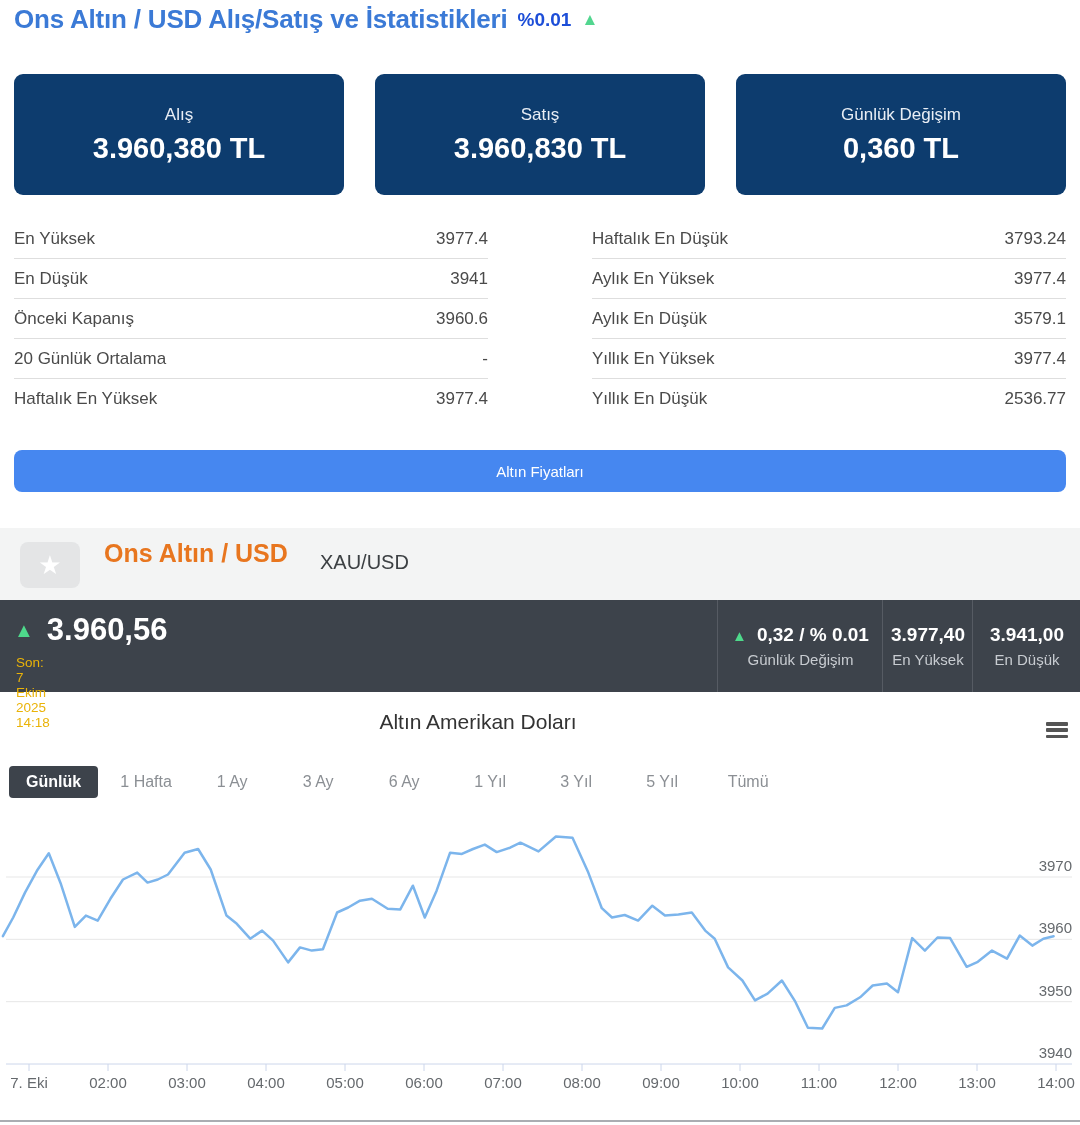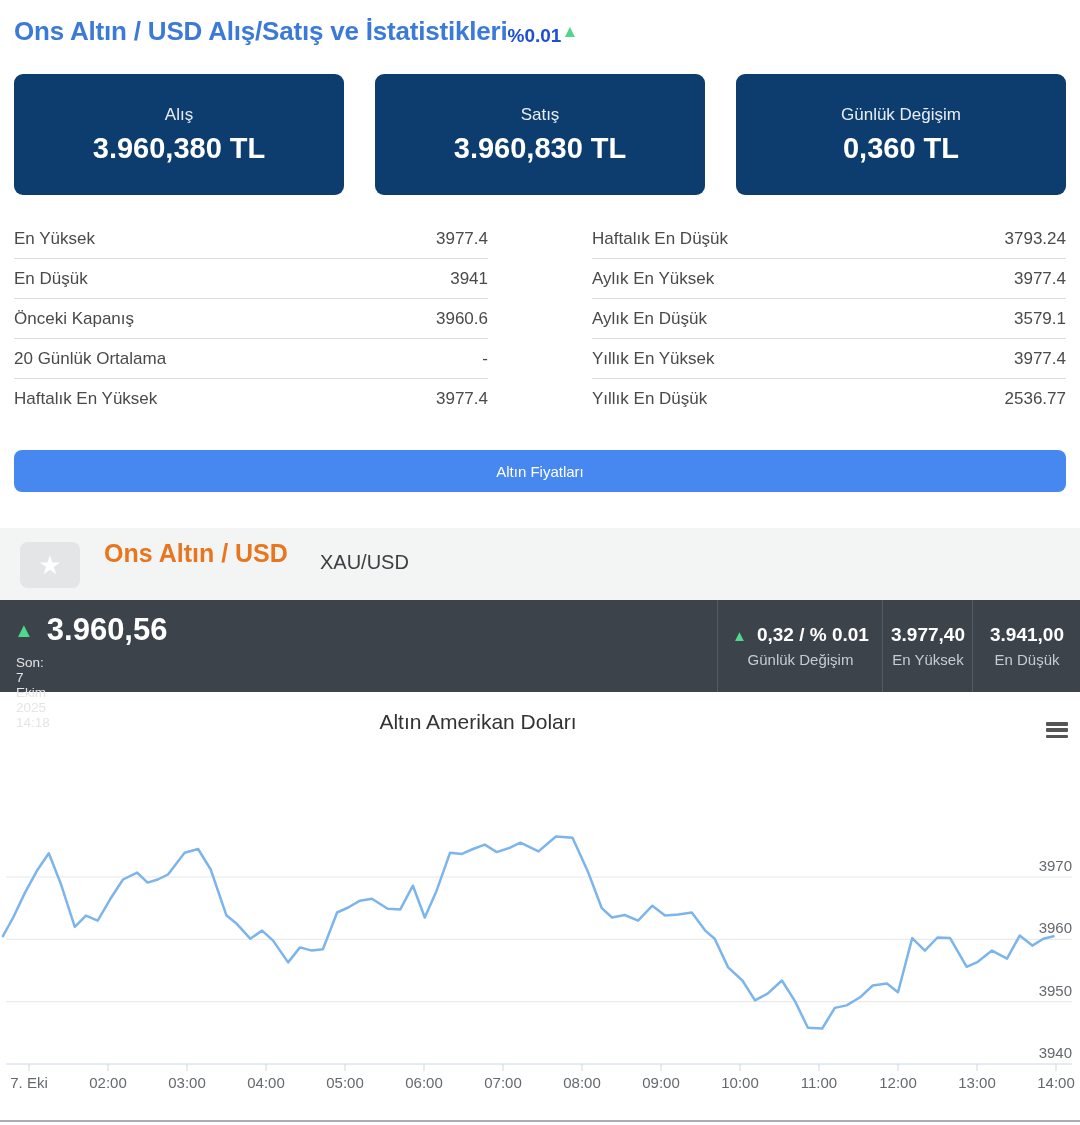--- a/index.html
+++ b/index.html
@@ -1,20 +1,20 @@
 <!DOCTYPE html>
 <html lang="tr"><head>
 <meta charset="utf-8">
 <style>
   html,body{margin:0;padding:0;background:#fff;}
   #page{position:relative;width:1080px;height:1125px;background:#fff;overflow:hidden;
         font-family:"Liberation Sans","DejaVu Sans",sans-serif;}
 
   
-  .hdr{position:absolute;top:16px;left:14px;display:flex;align-items:flex-end;}
+  .hdr{position:absolute;top:4px;left:14px;display:flex;align-items:center;gap:10px;}
   .hdr-title{font-size:26px;font-weight:bold;color:#3b7ad6;letter-spacing:-0.2px;}
   .hdr-pct{font-size:19px;font-weight:bold;color:#1d4ed8;}
   .hdr-arrow{font-size:17px;color:#52d68f;align-self:center;}
 
   
   .cards{position:absolute;top:74px;left:14px;width:1052px;display:flex;gap:31px;}
   .card{flex:1;height:121px;background:#0d3c6e;border-radius:9px;display:flex;flex-direction:column;
         align-items:center;justify-content:center;}
   .card-label{font-size:17px;color:#e9eef5;margin-bottom:7px;}
   .card-value{font-size:29px;font-weight:bold;color:#fff;}
@@ -38,21 +38,21 @@
             text-align:center;cursor:pointer;padding:0;}
   .inst-name{position:absolute;top:11px;left:104px;font-size:25px;font-weight:bold;color:#e8761f;}
   .inst-code{position:absolute;top:23px;left:320px;font-size:20px;color:#3c4043;}
 
   
   .ticker{position:absolute;top:600px;left:0;width:1080px;height:92px;background:#3d434b;}
   .tk-left{position:absolute;top:0;left:14px;height:92px;}
   .tk-price-row{position:absolute;top:12px;left:0;display:flex;align-items:center;gap:13px;}
   .tk-arrow{color:#4ed98b;font-size:20px;}
   .tk-price{font-size:31px;font-weight:bold;color:#fff;}
-  .tk-sub{position:absolute;top:55px;left:2px;font-size:13.5px;color:#e5e5e5;}
+  .tk-sub{position:absolute;top:55px;left:2px;font-size:13.5px;color:#eab308;}
   .tk-cell{position:absolute;top:0;height:92px;border-left:1px solid #565b63;display:flex;
            flex-direction:column;align-items:center;justify-content:center;}
   .tk-cell-val{display:flex;align-items:center;gap:10px;font-size:19px;font-weight:bold;color:#fff;}
   .tk-cell-val .tk-arrow{font-size:15px;}
   .tk-cell-lab{font-size:15px;color:#c8ccd1;margin-top:5px;}
   .cell-1{left:717px;width:165px;}
   .cell-2{left:882px;width:90px;}
   .cell-3{left:972px;width:108px;}
 
   
@@ -185,20 +185,31 @@
     </div>
   </div>
 
   <div class="chart-title">Altın Amerikan Doları</div>
   <div class="burger">
       <span></span>
       <span></span>
       <span></span>
     </div>
 
+  <div class="tabs">
+    <span class="tab active">Günlük</span>
+    <span class="tab">1 Hafta</span>
+    <span class="tab">1 Ay</span>
+    <span class="tab">3 Ay</span>
+    <span class="tab">6 Ay</span>
+    <span class="tab">1 Yıl</span>
+    <span class="tab">3 Yıl</span>
+    <span class="tab">5 Yıl</span>
+    <span class="tab">Tümü</span>
+  </div>
 
   <svg id="chart-svg" width="1080" height="290" viewBox="0 0 1080 290">
       <line x1="6" x2="1072" y1="244" y2="244" stroke="#ccd6eb" stroke-width="1"></line>
       <line x1="6" x2="1072" y1="181.667" y2="181.667" stroke="#e7e7e7" stroke-width="1"></line>
       <line x1="6" x2="1072" y1="119.334" y2="119.334" stroke="#e7e7e7" stroke-width="1"></line>
       <line x1="6" x2="1072" y1="57.001000000000005" y2="57.001000000000005" stroke="#e7e7e7" stroke-width="1"></line>
       <line x1="29" x2="29" y1="244" y2="251" stroke="#ccd6eb" stroke-width="1"></line>
       <text x="29" y="268" text-anchor="middle" font-size="15" fill="#65696d">7. Eki</text>
       <line x1="108" x2="108" y1="244" y2="251" stroke="#ccd6eb" stroke-width="1"></line>
       <text x="108" y="268" text-anchor="middle" font-size="15" fill="#65696d">02:00</text>

